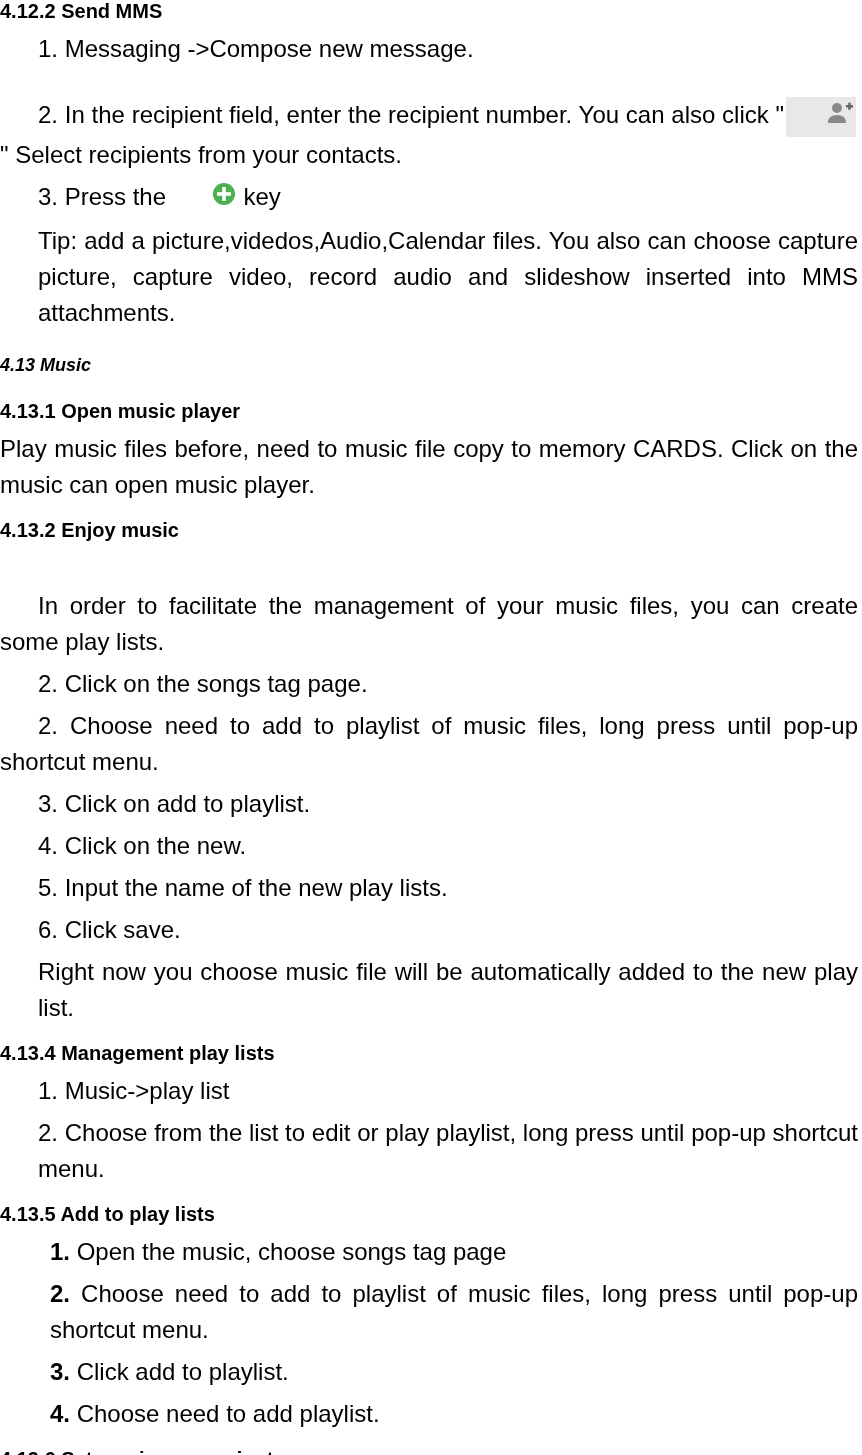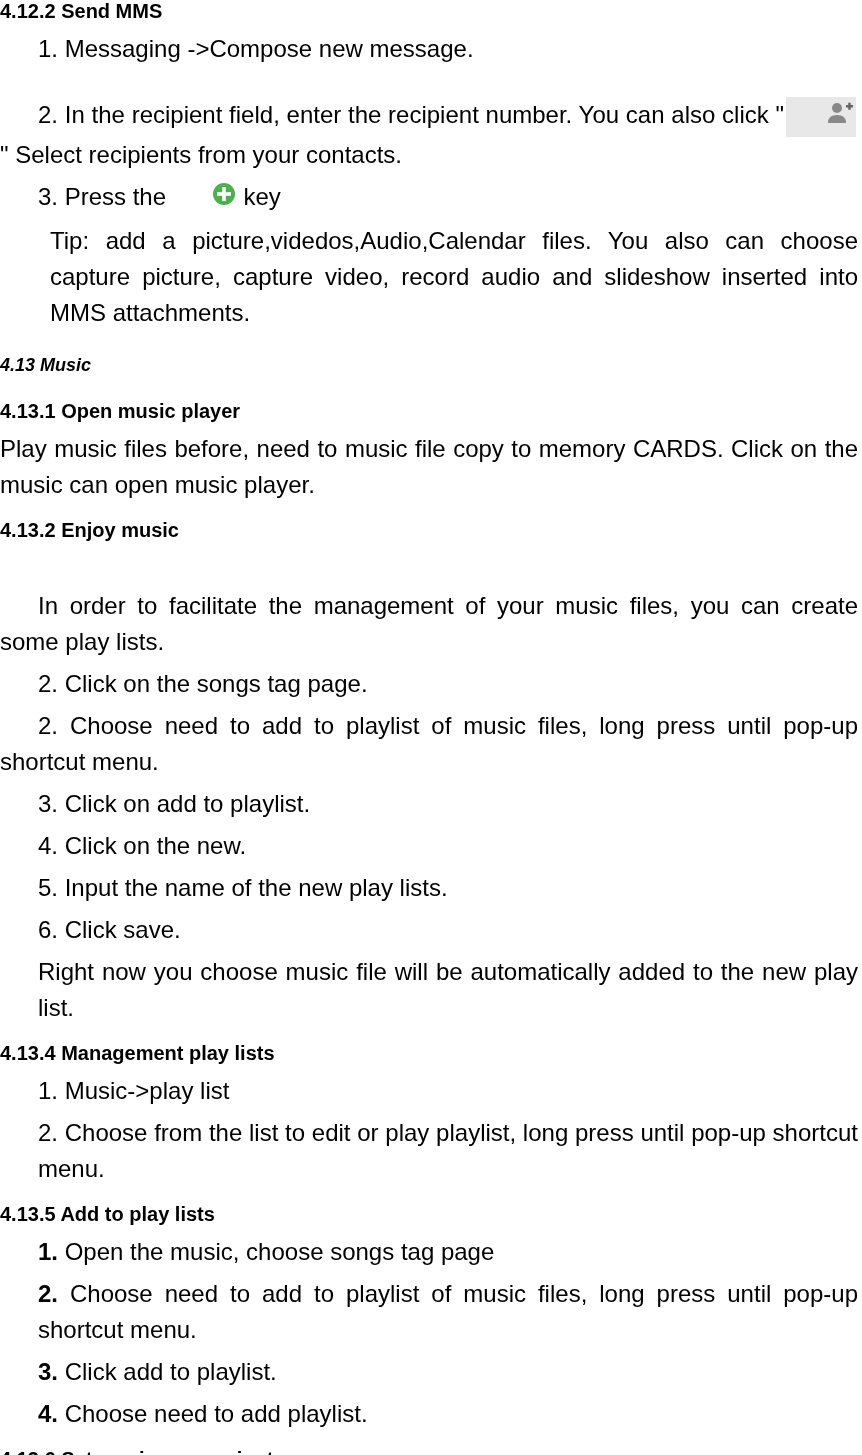--- a/index.html
+++ b/index.html
@@ -37,20 +37,21 @@
   text-align: justify;
 }
 .para.indent {
   text-indent: 38px;
 }
 .para.indent-b {
   padding-left: 38px;
 }
 .para.indent-num-bold {
   padding-left: 38px;
+  margin-left: 12px;
 }
 .bold {
   font-weight: bold;
 }
 .icon-box {
   display: inline-block;
   vertical-align: middle;
   background: #e8e8e8;
   padding: 2px;
   margin: 0 2px;
@@ -92,21 +93,21 @@
     </div>
 
     <div class="para indent">
       <span class="seg">3. Press the  </span><span style="display:inline-block;vertical-align:middle;"><svg class="icon-plus" width="26" height="26" viewBox="0 0 26 26">
         <circle cx="13" cy="13" r="11" fill="#4caf50"></circle>
         <rect x="11.2" y="6" width="3.6" height="14" fill="#fff"></rect>
         <rect x="6" y="11.2" width="14" height="3.6" fill="#fff"></rect>
       </svg></span><span class="seg"> key</span>
     </div>
 
-    <div class="para indent-b" style="text-align:justify;margin-left:12px;">Tip: add a picture,videdos,Audio,Calendar files. You also can choose capture picture, capture video, record audio and slideshow inserted into MMS attachments.</div>
+    <div class="para indent-b" style="text-align:justify;">Tip: add a picture,videdos,Audio,Calendar files. You also can choose capture picture, capture video, record audio and slideshow inserted into MMS attachments.</div>
 
     <div class="h2">4.13  Music</div>
 
     <div class="h3">4.13.1  Open music player</div>
     <div class="para" style="text-align:justify;">Play music files before, need to music file copy to memory CARDS. Click on the music can open music player.</div>
 
     <div class="spacer-sm"></div>
     <div class="h3">4.13.2  Enjoy music</div>
 
     <div class="spacer-sm"></div>

